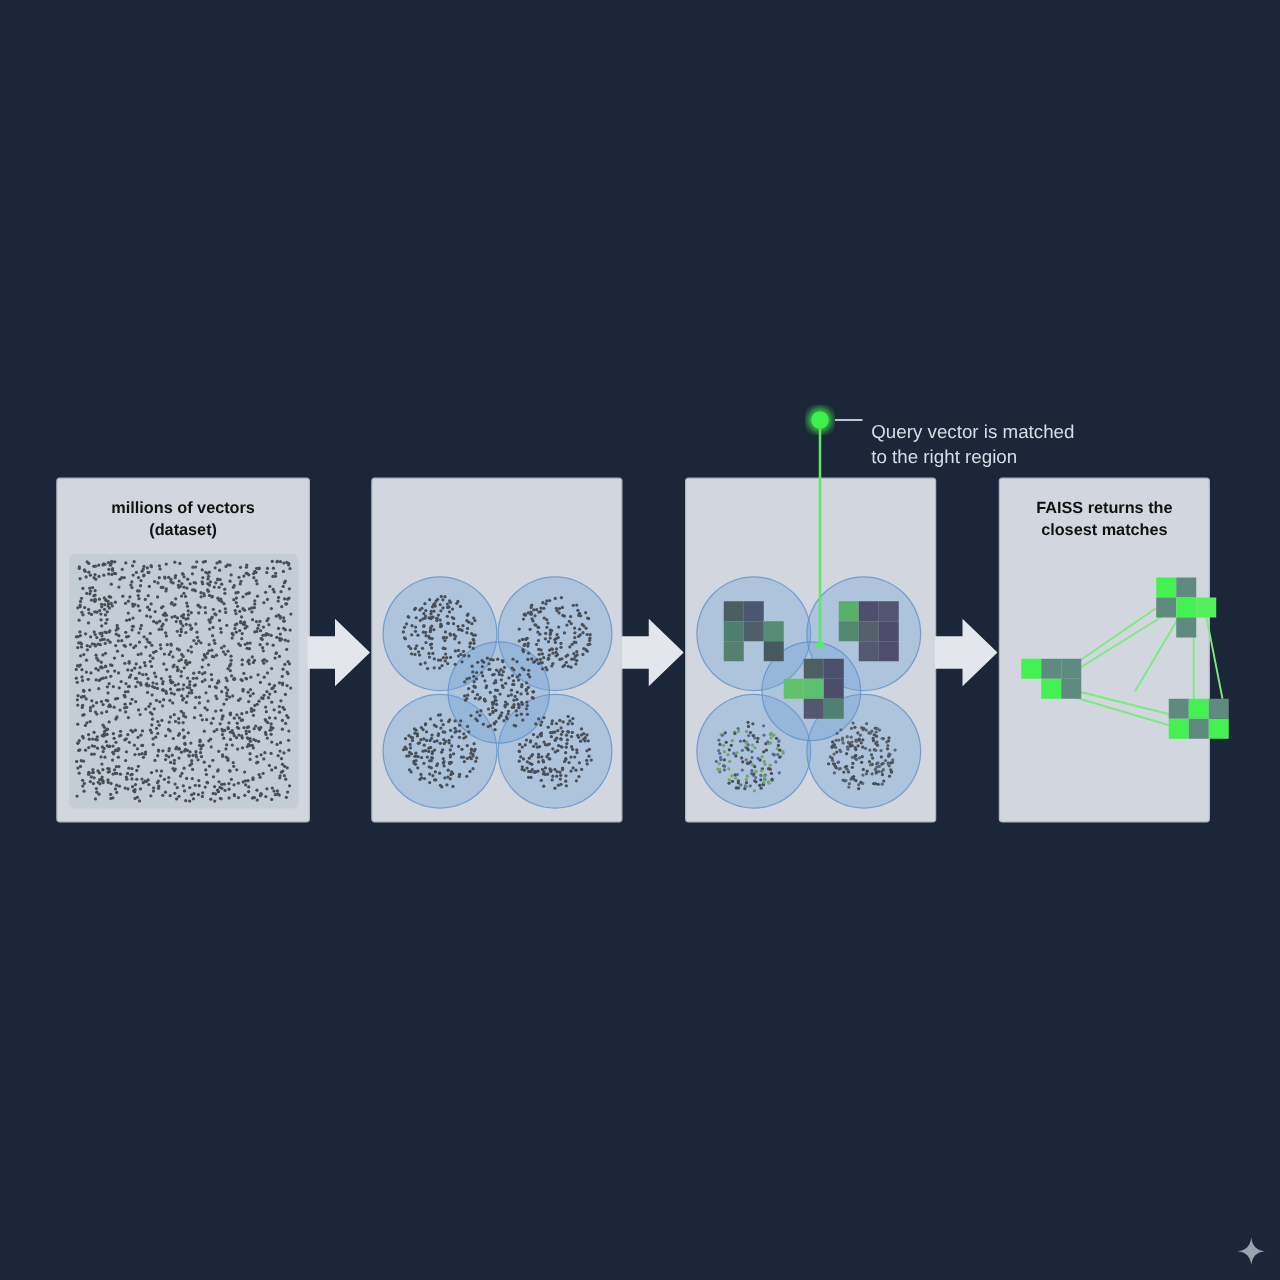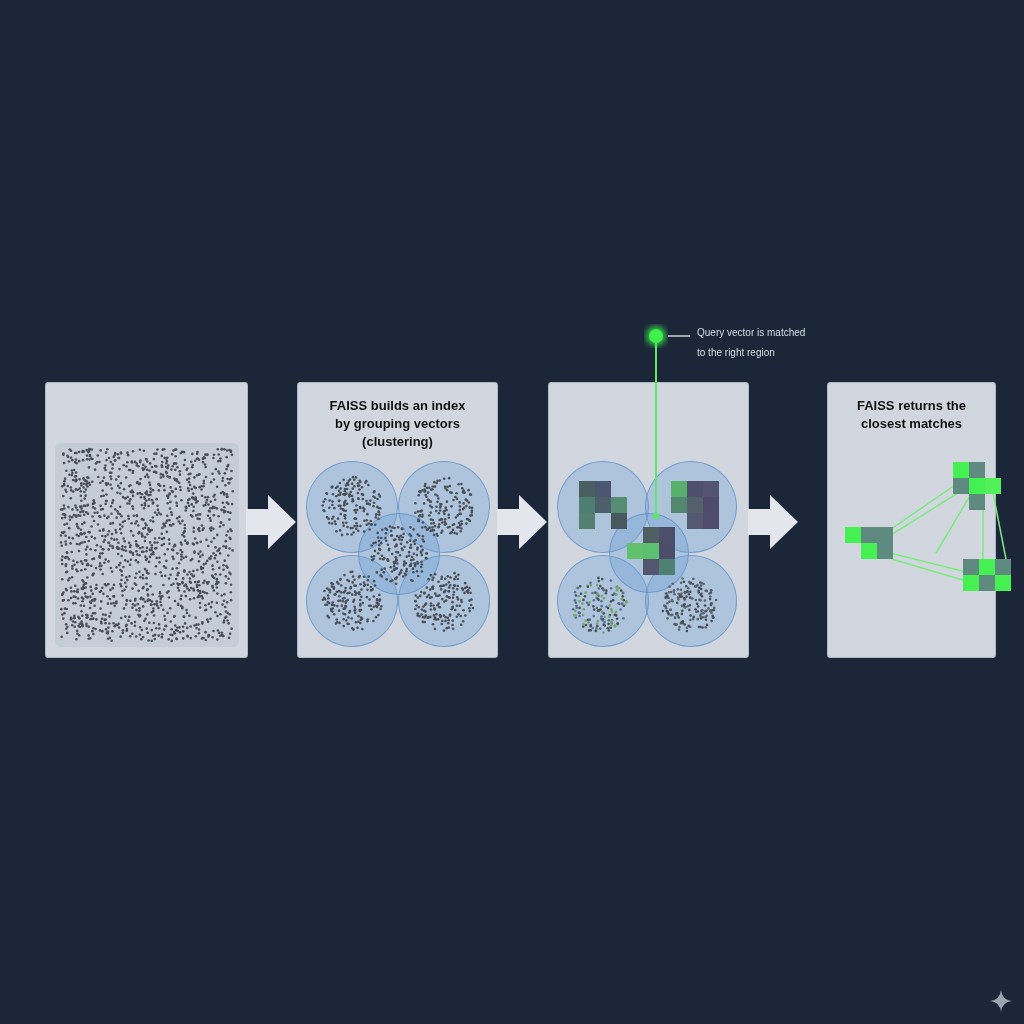--- a/index.html
+++ b/index.html
@@ -23,29 +23,31 @@
   }
   .arrow { position:absolute; top:495px; width:50px; height:54px; }
   .circ {
     position:absolute; width:92px; height:92px; border-radius:50%;
     background:rgba(110,160,215,0.35);
     border:1.5px solid rgba(90,140,200,0.7);
     box-sizing:border-box;
   }
   .sq { position:absolute; width:16px; height:16px; }
   .query-label {
-    position:absolute; left:697px; top:323px; color:#d7dde6;
-    font-size:10px; line-height:20px; white-space:pre-line;
+    position:absolute; left:697px; top:336px; color:#d7dde6;
+    font-size:15px; line-height:20px; white-space:pre-line;
   }
   .sparkle { position:absolute; left:990px; top:990px; width:22px; height:22px; }
 </style>
 </head>
 <body>
 
 <div class="panel" style="left:45px; width:203px;">
+  <div class="panel-title">millions of vectors
+(dataset)</div>
   <svg style="position:absolute;left:9px;top:60px;" width="184" height="204">
     <rect x="0" y="0" width="184" height="204" rx="6" fill="#c4ccd6"></rect>
     <g id="scatter1" fill="#4a4f57">
         <circle cx="90.35137174211249" cy="113.6716049382716" r="1.3"></circle>
         <circle cx="25.861694101508917" cy="52.84362139917695" r="1.3"></circle>
         <circle cx="82.2320987654321" cy="103.22551440329218" r="1.3"></circle>
         <circle cx="19.511968449931413" cy="174.74320987654323" r="1.3"></circle>
         <circle cx="107.38031550068587" cy="84.87818930041152" r="1.3"></circle>
         <circle cx="54.9235596707819" cy="156.00082304526748" r="1.3"></circle>
         <circle cx="119.07997256515775" cy="20.703703703703702" r="1.3"></circle>
@@ -1443,23 +1445,20 @@
         <circle cx="12.411659807956104" cy="183.70617283950617" r="1.3"></circle>
         <circle cx="140.0948216735254" cy="95.61893004115227" r="1.3"></circle>
       </g>
   </svg>
 </div>
 <svg class="arrow" style="left:246px;" viewBox="0 0 50 54">
     <polygon points="0,14 22,14 22,0 50,27 22,54 22,40 0,40" fill="#e3e6ec"></polygon>
   </svg>
 
 <div class="panel" style="left:297px; width:201px;">
-  <div class="panel-title">FAISS builds an index
-by grouping vectors
-(clustering)</div>
   <div class="circ" style="left:8px; top:78px;"></div>
   <div class="circ" style="left:100px; top:78px;"></div>
   <div class="circ" style="left:8px; top:172px;"></div>
   <div class="circ" style="left:100px; top:172px;"></div>
   <div class="circ" style="left:60px; top:130px; width:82px; height:82px;"></div>
   <svg id="clusterdots" style="position:absolute;left:0;top:0;" width="201" height="276">
       <g fill="#4a4f57">
         <circle cx="38.26737413173712" cy="113.30916762503908" r="1.3" fill="#4a4f57"></circle>
         <circle cx="57.90216798521953" cy="129.44514721793675" r="1.3" fill="#4a4f57"></circle>
         <circle cx="65.195202612239" cy="124.72648329443284" r="1.3" fill="#4a4f57"></circle>
@@ -2629,21 +2628,21 @@
     </defs>
   <circle cx="16" cy="16" r="10" fill="#3ef04a" filter="url(#glow)" opacity="0.8"></circle>
   <circle cx="16" cy="16" r="7" fill="#3ef04a"></circle>
   <line x1="16" y1="23" x2="16" y2="196" stroke="#5bea63" stroke-width="2"></line>
   <circle cx="16" cy="196" r="3" fill="#5bea63"></circle>
   <line x1="28" y1="16" x2="50" y2="16" stroke="#c9d0da" stroke-width="1.5"></line>
 </svg>
 <div class="query-label">Query vector is matched
  to the right region</div>
 
-<div class="panel" style="left:827px; width:169px;">
+<div class="panel" style="left:799px; width:169px;">
   <div class="panel-title">FAISS returns the
 closest matches</div>
   <svg style="position:absolute;left:0;top:0;" width="201" height="276">
     <g stroke="#7cea7e" stroke-width="1.5" fill="none">
       <line x1="50" y1="155" x2="130" y2="100"></line>
       <line x1="50" y1="160" x2="138" y2="105"></line>
       <line x1="50" y1="167" x2="142" y2="190"></line>
       <line x1="50" y1="172" x2="138" y2="198"></line>
       <line x1="146" y1="106" x2="108" y2="170"></line>
       <line x1="155" y1="110" x2="155" y2="176"></line>

